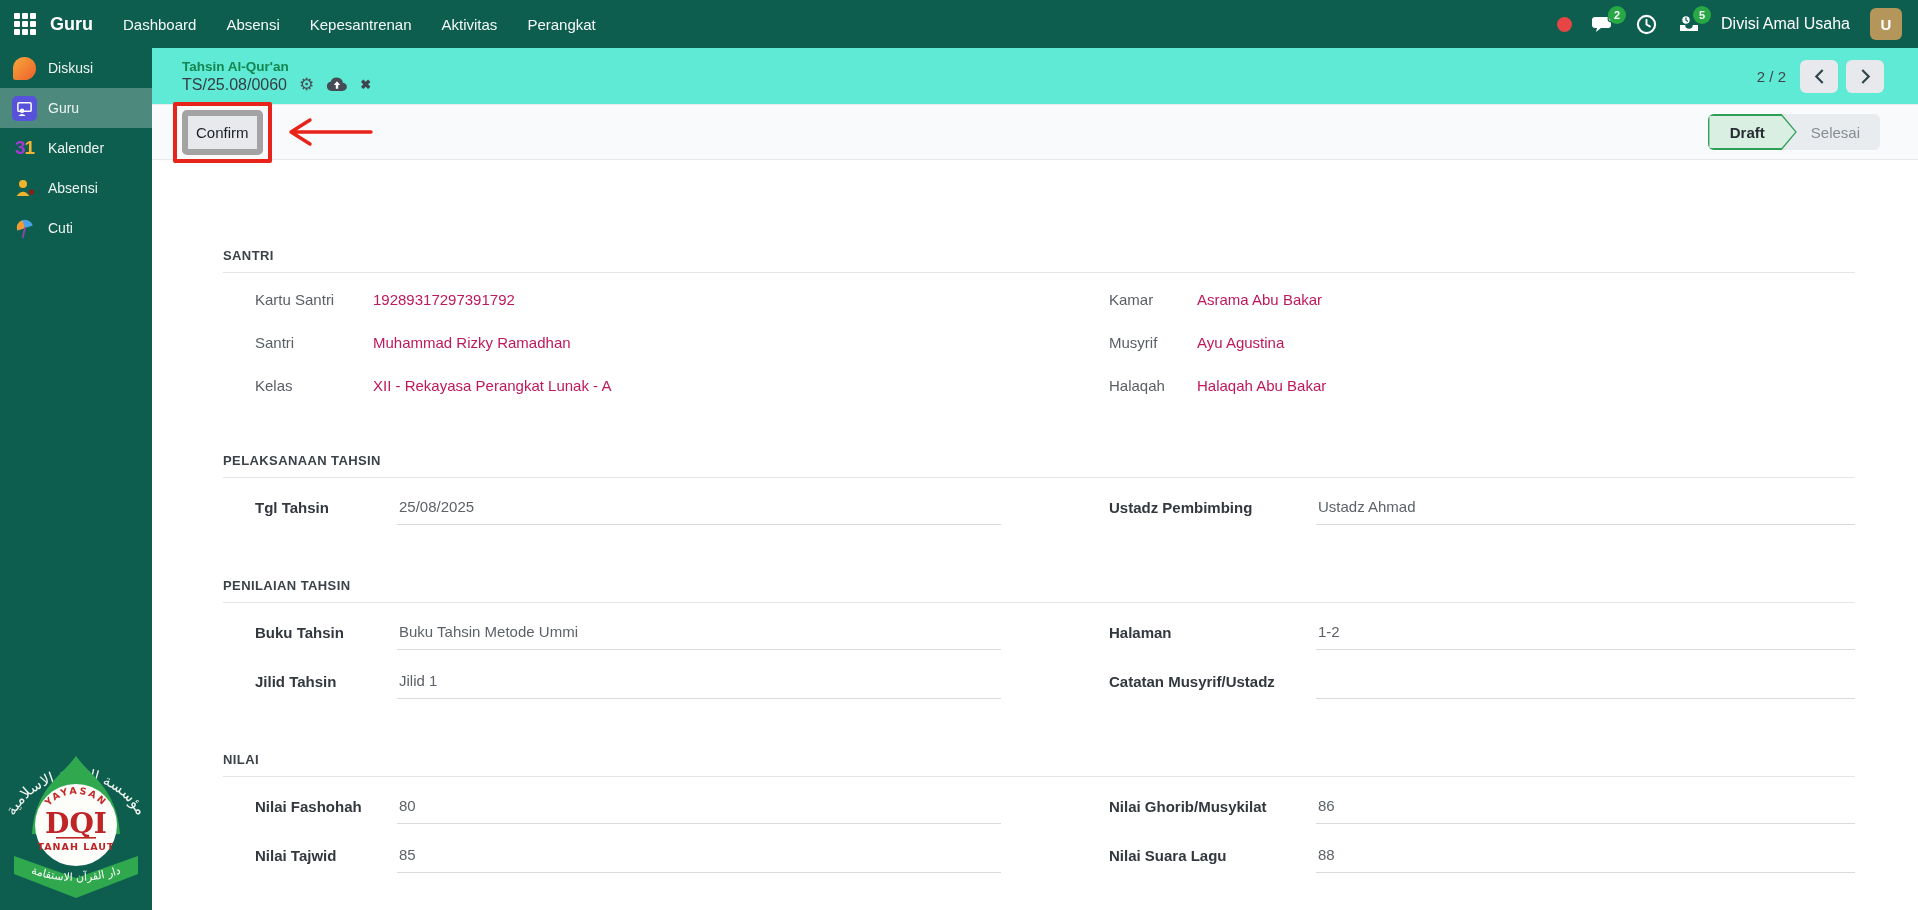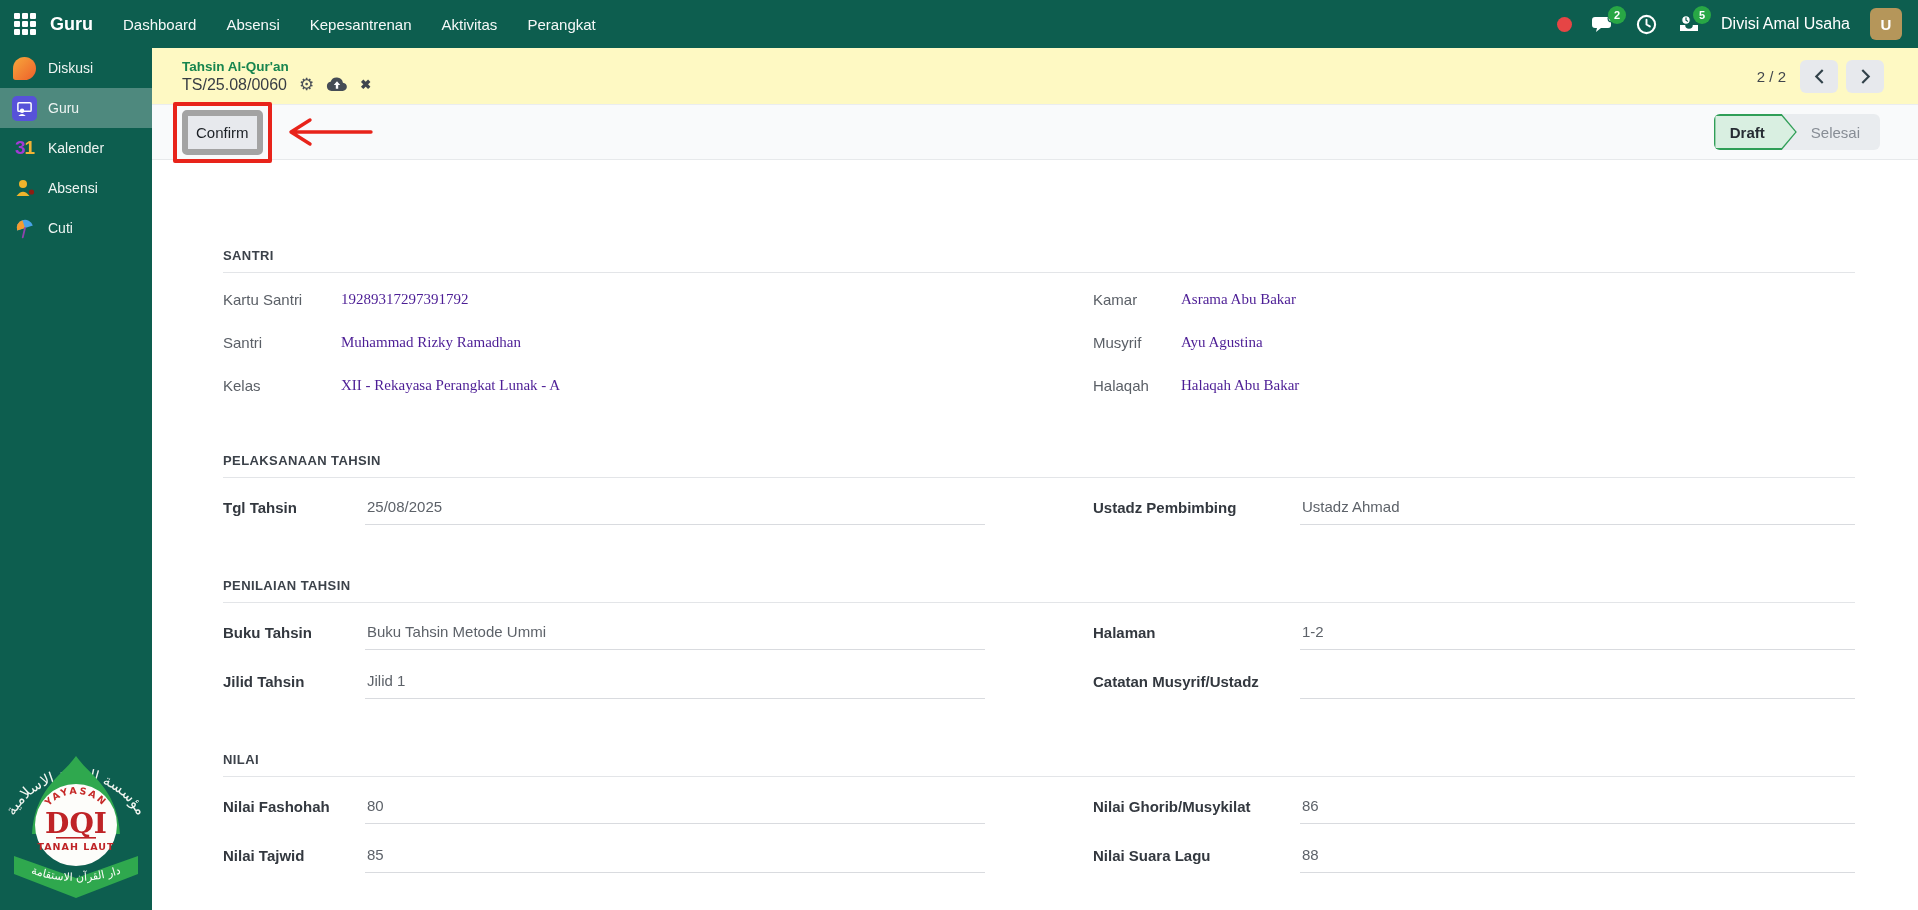--- a/index.html
+++ b/index.html
@@ -35,21 +35,21 @@
     background:linear-gradient(135deg,#f7a83b,#ee5f2b); border-radius:50% 50% 50% 12%; }
   .ic-guru { background:#5752d9; border-radius:5px; }
   .ic-kalender { font-weight:700; font-size:19px; letter-spacing:-1px; }
   .ic-kalender .d1 { color:#a23bd6; } .ic-kalender .d2 { color:#f2b234; }
   .side-logo { margin-top:auto; display:flex; justify-content:center; padding-bottom:0; }
 
   
   .main { margin-left:152px; height:862px; display:flex; flex-direction:column; background:#fff; }
 
   .crumb-row { height:57px; display:flex; align-items:center; padding:0 34px 0 30px;
-    border-bottom:1px solid #ebedef; background:#fef9c3; }
+    border-bottom:1px solid #ebedef; background:#5eead4; }
   .crumb-col { display:flex; flex-direction:column; gap:2px; }
   .crumb-parent { color:#17854f; font-size:13.5px; font-weight:700; cursor:pointer; }
   .record-line { display:flex; align-items:center; gap:12px; font-size:16px; color:#383d44; }
   .gear { font-size:17px; color:#4a5058; cursor:pointer; line-height:1; }
   .xmark { font-size:13px; font-weight:700; color:#3f454d; cursor:pointer; }
   .pager { margin-left:auto; display:flex; align-items:center; gap:8px; }
   .pager-count { font-size:15px; color:#41464d; margin-right:6px; }
   .pager-btn { width:38px; height:33px; background:#e7e9ed; border:none; border-radius:6px;
     display:flex; align-items:center; justify-content:center; cursor:pointer; }
 
@@ -59,37 +59,37 @@
   .btn-confirm { background:#e7e9ed; border:6px solid #a3a3a3; border-radius:5px;
     padding:8px 8px; font-size:15px; color:#1c2126; font-family:inherit; cursor:pointer; }
   .anno-box { position:absolute; inset:-8px -9px; border:4px solid #e8231a; border-radius:2px; pointer-events:none; }
   .anno-arrow { position:absolute; left:calc(100% + 16px); top:50%; transform:translateY(-50%); pointer-events:none; }
 
   .statusbar { margin-left:auto; display:flex; align-items:stretch; height:36px;
     background:#e9ecef; border-radius:6px; overflow:hidden; }
   .stage { display:flex; align-items:center; font-size:15px; cursor:pointer; }
   .stage.idle { color:#878d95; padding:0 20px 0 14px; }
   .stage.active { position:relative; background:#2f9e57; font-weight:700; color:#272c33;
-    padding:0 32px 0 16px;
+    padding:0 32px 0 22px;
     clip-path:polygon(0 0, calc(100% - 15px) 0, 100% 50%, calc(100% - 15px) 100%, 0 100%); }
   .stage.active::before { content:""; position:absolute; inset:1.6px;
     clip-path:polygon(0 0, calc(100% - 14px) 0, 100% 50%, calc(100% - 14px) 100%, 0 100%);
     background:#d9efe1; }
   .stage.active span { position:relative; }
 
   
   .form-area { flex:1; background:#fff; padding:88px 63px 42px 71px; overflow:hidden; }
   .section { margin-bottom:46px; }
   .sec-title { font-size:13px; font-weight:700; color:#3c424a; letter-spacing:.4px; }
   .sec-sep { border:none; border-top:1px solid #e3e5e8; margin:9px 0 5px; }
-  .cols { display:grid; grid-template-columns:1fr 1fr; column-gap:108px; }
+  .cols { display:grid; grid-template-columns:1fr 1fr; column-gap:108px;margin-left:32px; }
   .frow { display:grid; grid-template-columns:var(--lw,140px) 1fr; align-items:center; min-height:43px; }
   .frow.ed { min-height:49px; }
   .ro-label { color:#5a5f66; font-size:15px; }
-  .ro-value { color:#4c1d95; font-size:15px;font-family:Liberation Serif, serif; }
+  .ro-value { color:#be185d; font-size:15px; }
   .ed-label { color:#33383f; font-weight:700; font-size:15px; }
   .ed-input { border-bottom:1px solid #d9dbdf; color:#5d6269; font-size:15px;
     padding:7px 2px 8px; min-height:34px; cursor:text; }
 </style>
 </head>
 <body>
 
 <div class="app">
 
   <div class="navbar">

